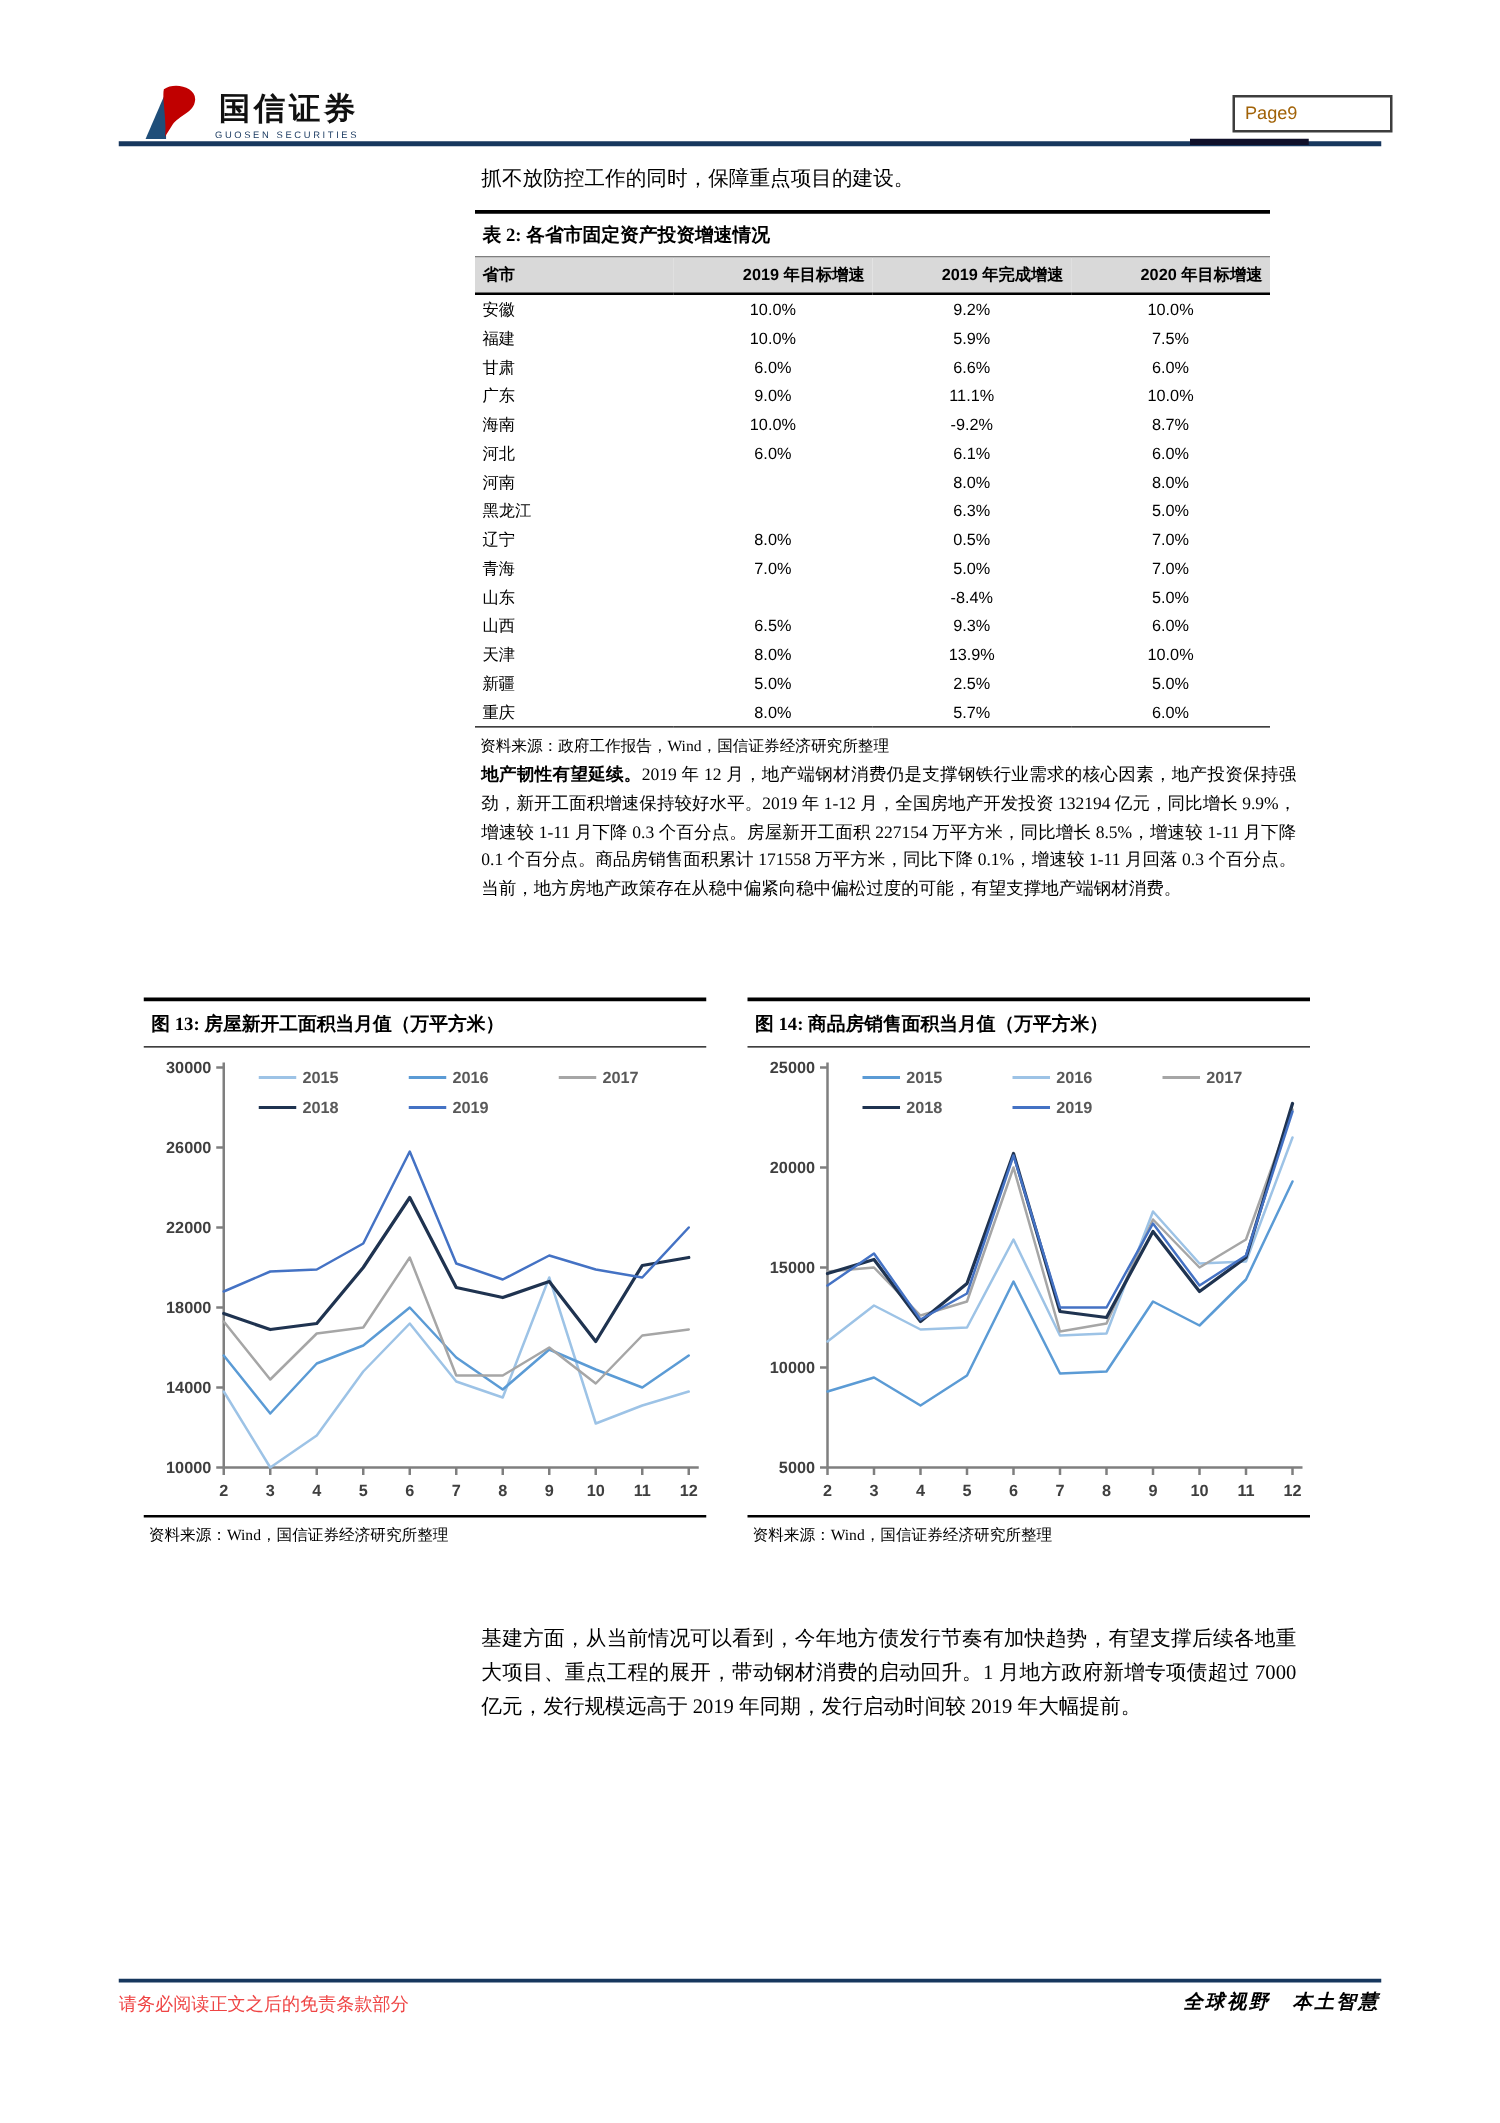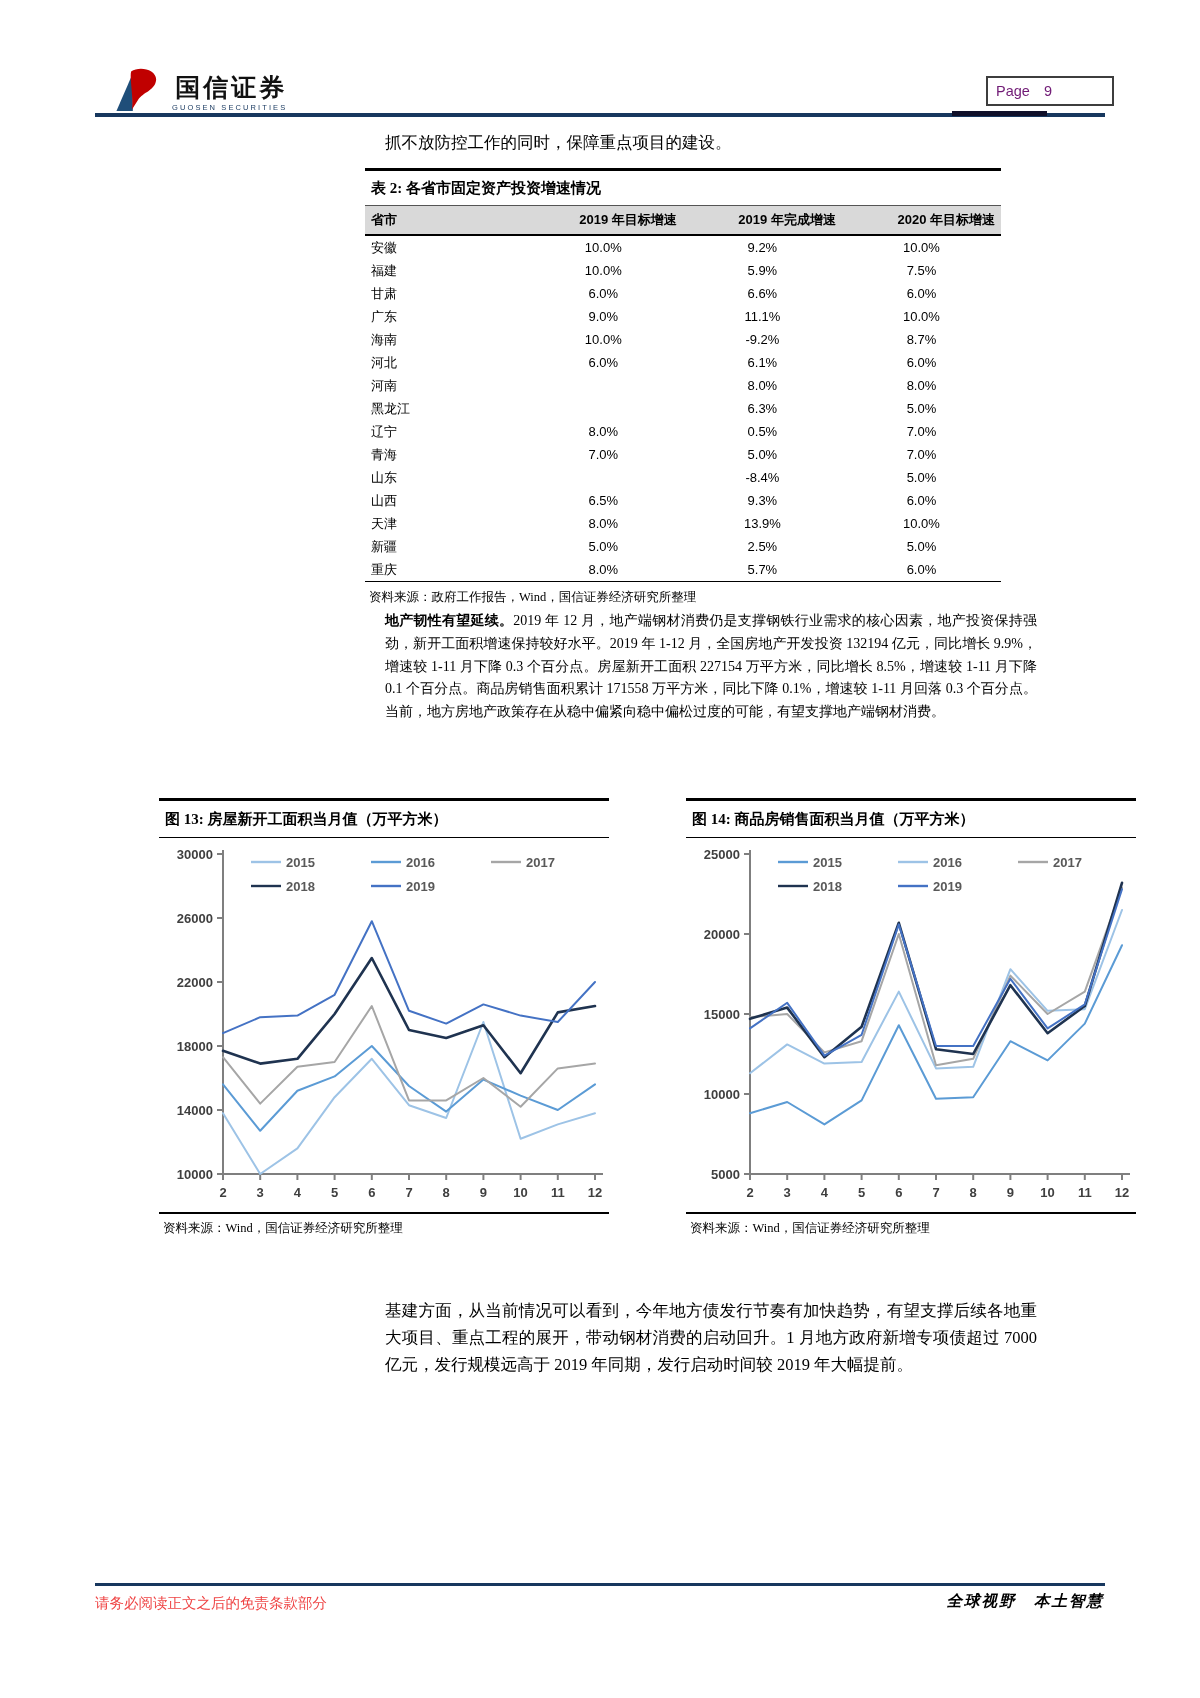--- a/index.html
+++ b/index.html
@@ -6,48 +6,48 @@
   .page{position:relative;width:1200px;height:1698px;background:#fff;overflow:hidden;
         font-family:"Liberation Serif",serif;color:#000;}
 
   
   .brand{position:absolute;left:112px;top:68px;display:flex;align-items:center;gap:8px;}
   .brand svg{display:block;}
   .brand-text{display:flex;flex-direction:column;line-height:1;}
   .brand-cn{font-family:"Liberation Sans",sans-serif;font-weight:bold;font-size:25px;letter-spacing:3px;color:#111;text-align:right;}
   .brand-en{font-family:"Liberation Sans",sans-serif;font-size:7.5px;letter-spacing:2.1px;color:#17375E;margin-top:4px;}
   .page-box{position:absolute;left:986px;top:76px;width:116px;height:26px;border:2px solid #3d3d3d;
-            display:flex;align-items:center;font-family:"Liberation Sans",sans-serif;font-size:14.5px;color:#701a75;padding-left:8px;gap:14px;}
+            display:flex;align-items:center;font-family:"Liberation Sans",sans-serif;font-size:14.5px;color:#a16207;padding-left:8px;gap:0;}
   .rule-navy{position:absolute;left:95px;top:113px;width:1010px;height:4px;background:#17375E;}
   .rule-dark-seg{position:absolute;left:952px;top:111px;width:95px;height:5px;background:#10102a;}
 
   
   .intro{position:absolute;left:385px;top:130px;width:652px;font-size:16.5px;line-height:1.6;}
 
   
-  .tableblock{position:absolute;left:365px;top:168px;width:636px;font-family:"Liberation Sans",sans-serif;}
+  .tableblock{position:absolute;left:380px;top:168px;width:636px;font-family:"Liberation Sans",sans-serif;}
   .tbl-title{border-top:3px solid #000;padding:8px 6px 7px;font-weight:bold;font-size:15px;
              font-family:"Liberation Serif",serif;border-bottom:1px solid #555;}
   table.data{border-collapse:collapse;width:100%;}
   table.data th{background:#D9D9D9;font-size:13px;padding:5px 6px;border-bottom:2px solid #000;}
   table.data th:first-child{text-align:left;}
   table.data th:not(:first-child){text-align:right;}
   table.data td{font-size:13px;padding:2.5px 6px;}
   table.data td.prov{font-family:"Liberation Serif",serif;text-align:left;width:160px;}
   table.data td.num{text-align:center;width:158px;}
   table.data tr:last-child td{border-bottom:1.5px solid #000;}
   .tbl-source{font-size:12.5px;padding:7px 4px 0;font-family:"Liberation Serif",serif;}
 
   
   .para1{position:absolute;left:385px;top:610px;width:652px;font-size:14px;line-height:1.63;text-align:justify;}
   .para2{position:absolute;left:385px;top:1298px;width:652px;font-size:16.5px;line-height:1.63;text-align:justify;}
 
   
   .panels{position:absolute;left:115px;top:798px;width:933px;display:flex;gap:33px;}
-  .panel{width:450px;margin-left:44px;}
+  .panel{width:450px;}
   .panel-title{border-top:3px solid #000;border-bottom:1px solid #000;padding:9px 6px 8px;
                font-weight:bold;font-size:15px;font-family:"Liberation Serif",serif;}
   .panel svg.chart{display:block;margin-top:2px;}
   .panel-source{border-top:2px solid #000;padding:6px 4px 0;font-size:12.5px;font-family:"Liberation Serif",serif;}
 
   
   .footer-rule{position:absolute;left:95px;top:1583px;width:1010px;height:3px;background:#17375E;}
   .footer-left{position:absolute;left:95px;top:1594px;font-size:14.5px;color:#ef4444;}
   .footer-right{position:absolute;right:96px;top:1591px;font-size:15.5px;font-weight:bold;font-style:italic;letter-spacing:2px;}
 </style>

